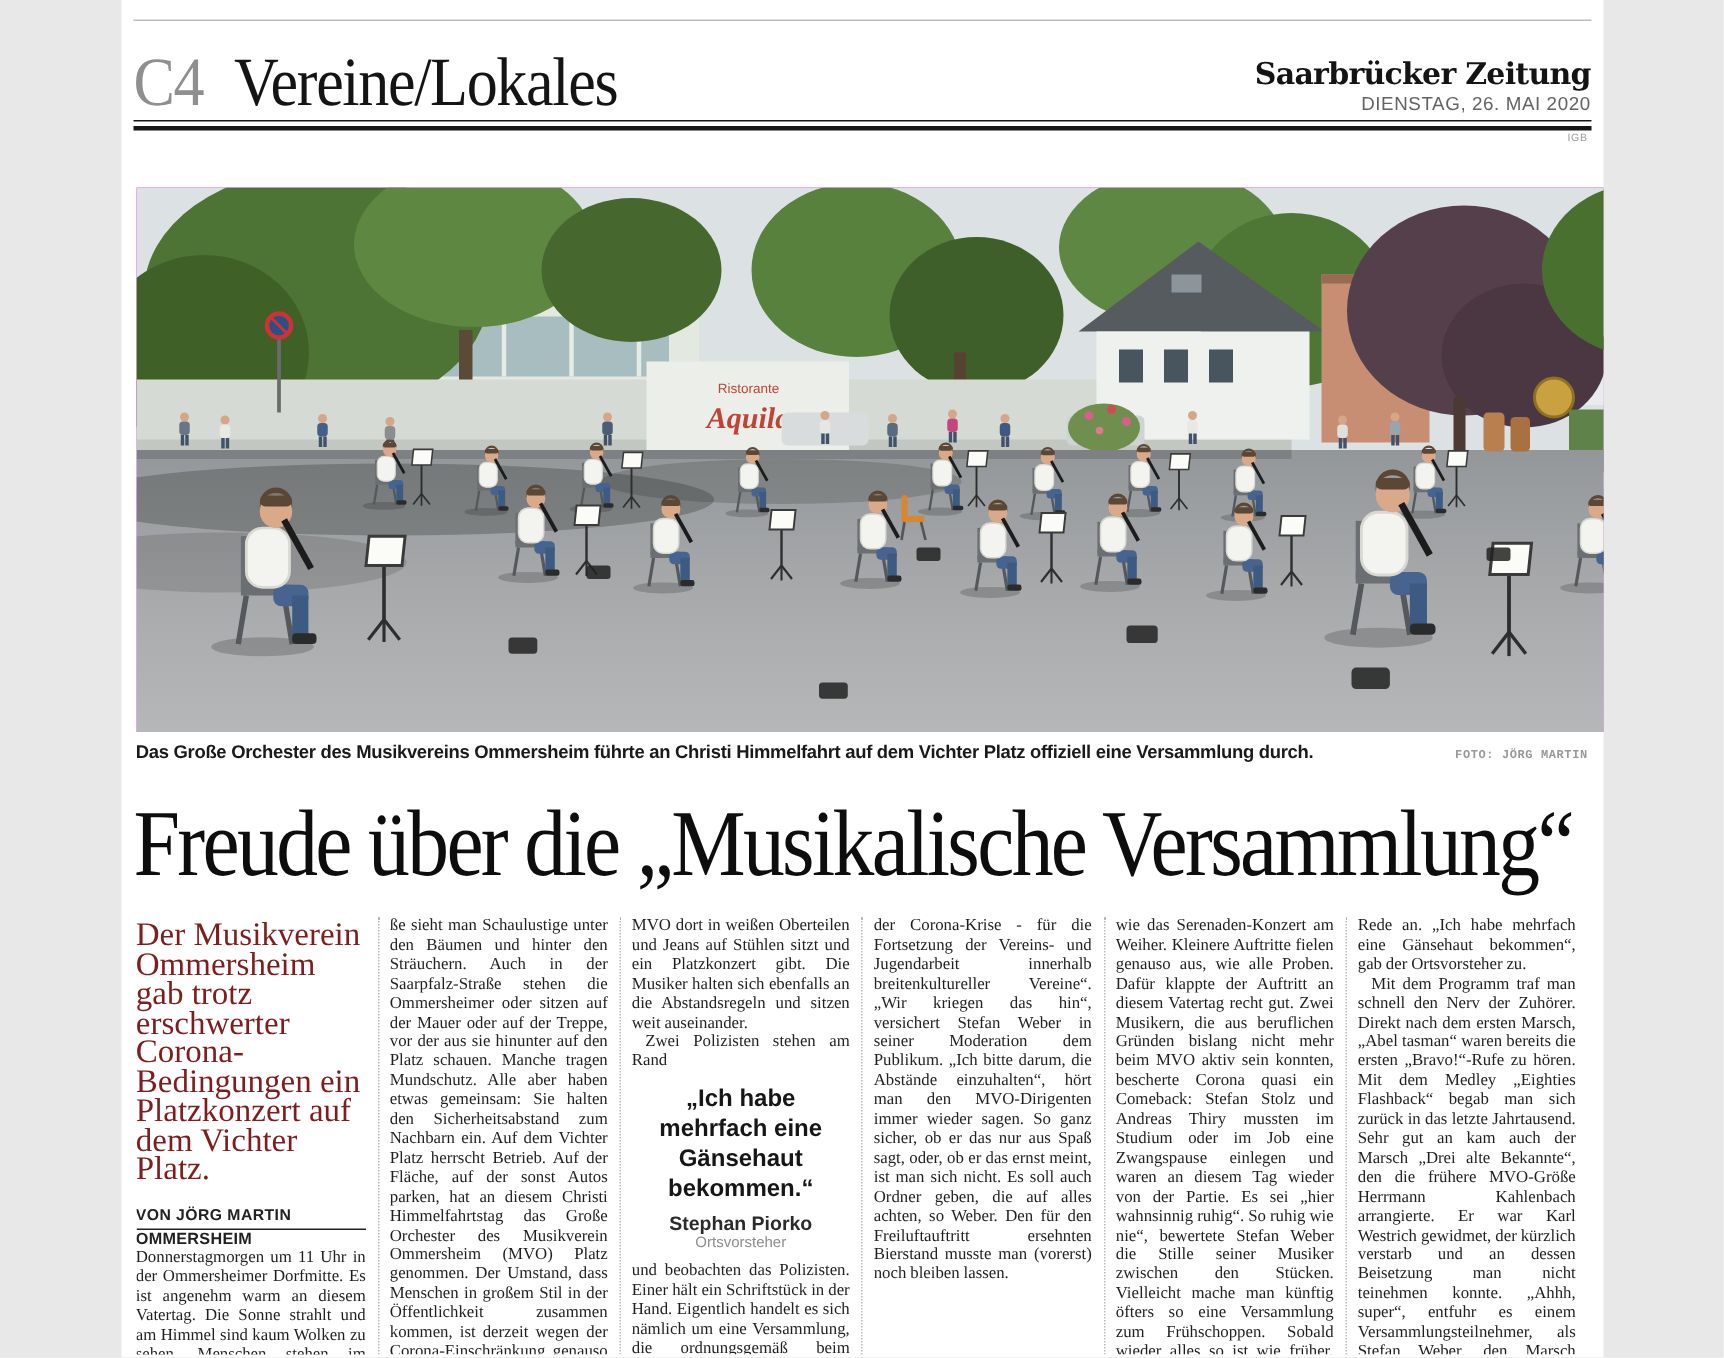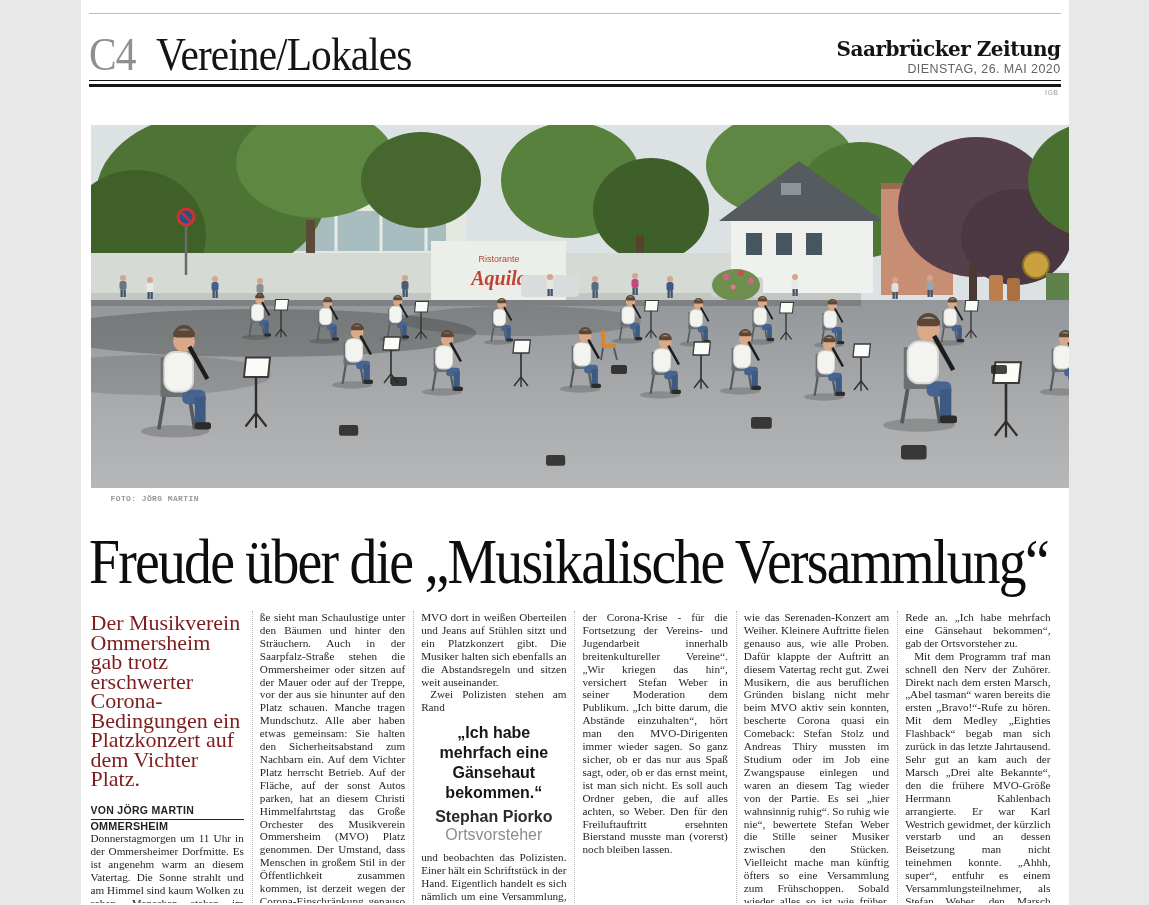--- a/index.html
+++ b/index.html
@@ -50,22 +50,22 @@
           padding-bottom:3px;}
   p.body{margin:0;font-size:11.2px;line-height:12.9px;text-align:justify;color:#1f1f1f;
          word-spacing:-.2px;}
   .col1-body{margin-top:14px;}
   .leadin{font-family:"Liberation Sans",sans-serif;font-size:10.8px;font-weight:700;
           letter-spacing:.2px;}
   p.indent{text-indent:9px;}
   .pullquote{margin:9px 2px 7px 2px;text-align:center;
              font-family:"Liberation Sans",sans-serif;}
   .pq{margin:0;font-size:16px;line-height:20px;font-weight:700;color:#161616;}
-  .pq-author{margin:5px 0 0 0;font-size:16px;font-weight:700;color:#2a2a2a;}
-  .pq-role{margin:0;font-size:16px;color:#8d8d8d;text-align:center;}
+  .pq-author{margin:5px 0 0 0;font-size:13px;font-weight:700;color:#2a2a2a;}
+  .pq-role{margin:0;font-size:10px;color:#8d8d8d;text-align:center;}
 </style>
 </head>
 <body>
 
 <div class="page">
 
   <div class="topline"></div>
 
   <header class="masthead">
     <div class="mast-left">
@@ -300,20 +300,21 @@
         <use href="#case" transform="translate(660,292) scale(1.3)"></use>
         <use href="#case" transform="translate(248,300) scale(1.2)"></use>
         <use href="#case" transform="translate(1052,296) scale(1.4)"></use>
         <use href="#case" transform="translate(455,330) scale(1.2)"></use>
         <use href="#case" transform="translate(900,240)"></use>
       </g>
     </svg>
   </figure>
 
   <div class="caption-row">
+    <span class="caption">Das Große Orchester des Musikvereins Ommersheim führte an Christi Himmelfahrt auf dem Vichter Platz offiziell eine Versammlung durch.</span>
     <span class="credit">FOTO: JÖRG MARTIN</span>
   </div>
 
   <h1 class="headline">Freude über die „Musikalische Versammlung“</h1>
 
   <section class="article">
     <div class="col">
       <p class="lede">Der Musikverein Ommersheim gab trotz erschwerter Corona-Bedingungen ein Platzkonzert auf dem Vichter Platz.</p>
       <p class="byline">VON JÖRG MARTIN</p>
       <p class="body col1-body"><b class="leadin">OMMERSHEIM</b> <span>Donnerstagmorgen um 11 Uhr in der Ommersheimer Dorfmitte. Es ist angenehm warm an diesem Vatertag. Die Sonne strahlt und am Himmel sind kaum Wolken zu sehen. Menschen stehen im Schatten unter den Bäumen vor der Saarpfalz-Halle. Einige haben auf Stühlen Platz genommen. Auch am Rande der Vichter Stra-</span></p>

